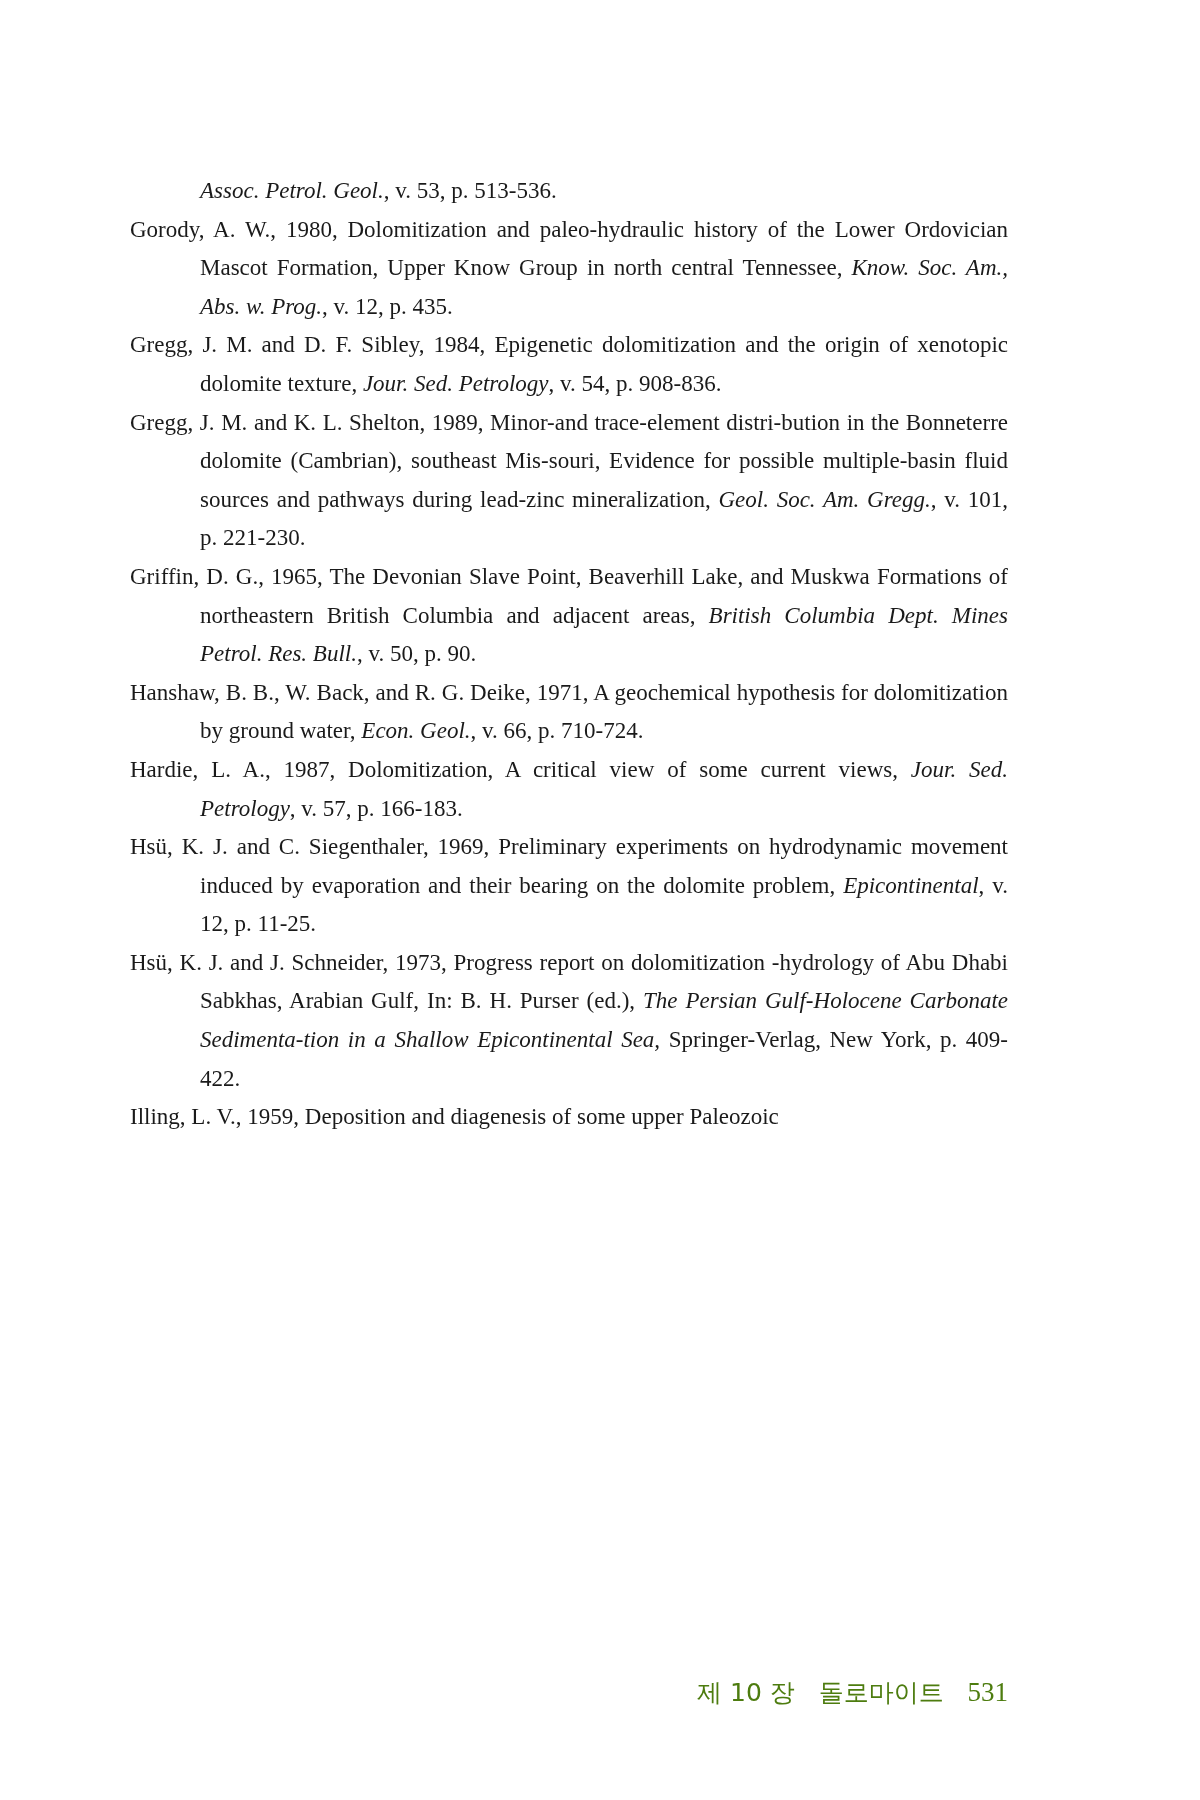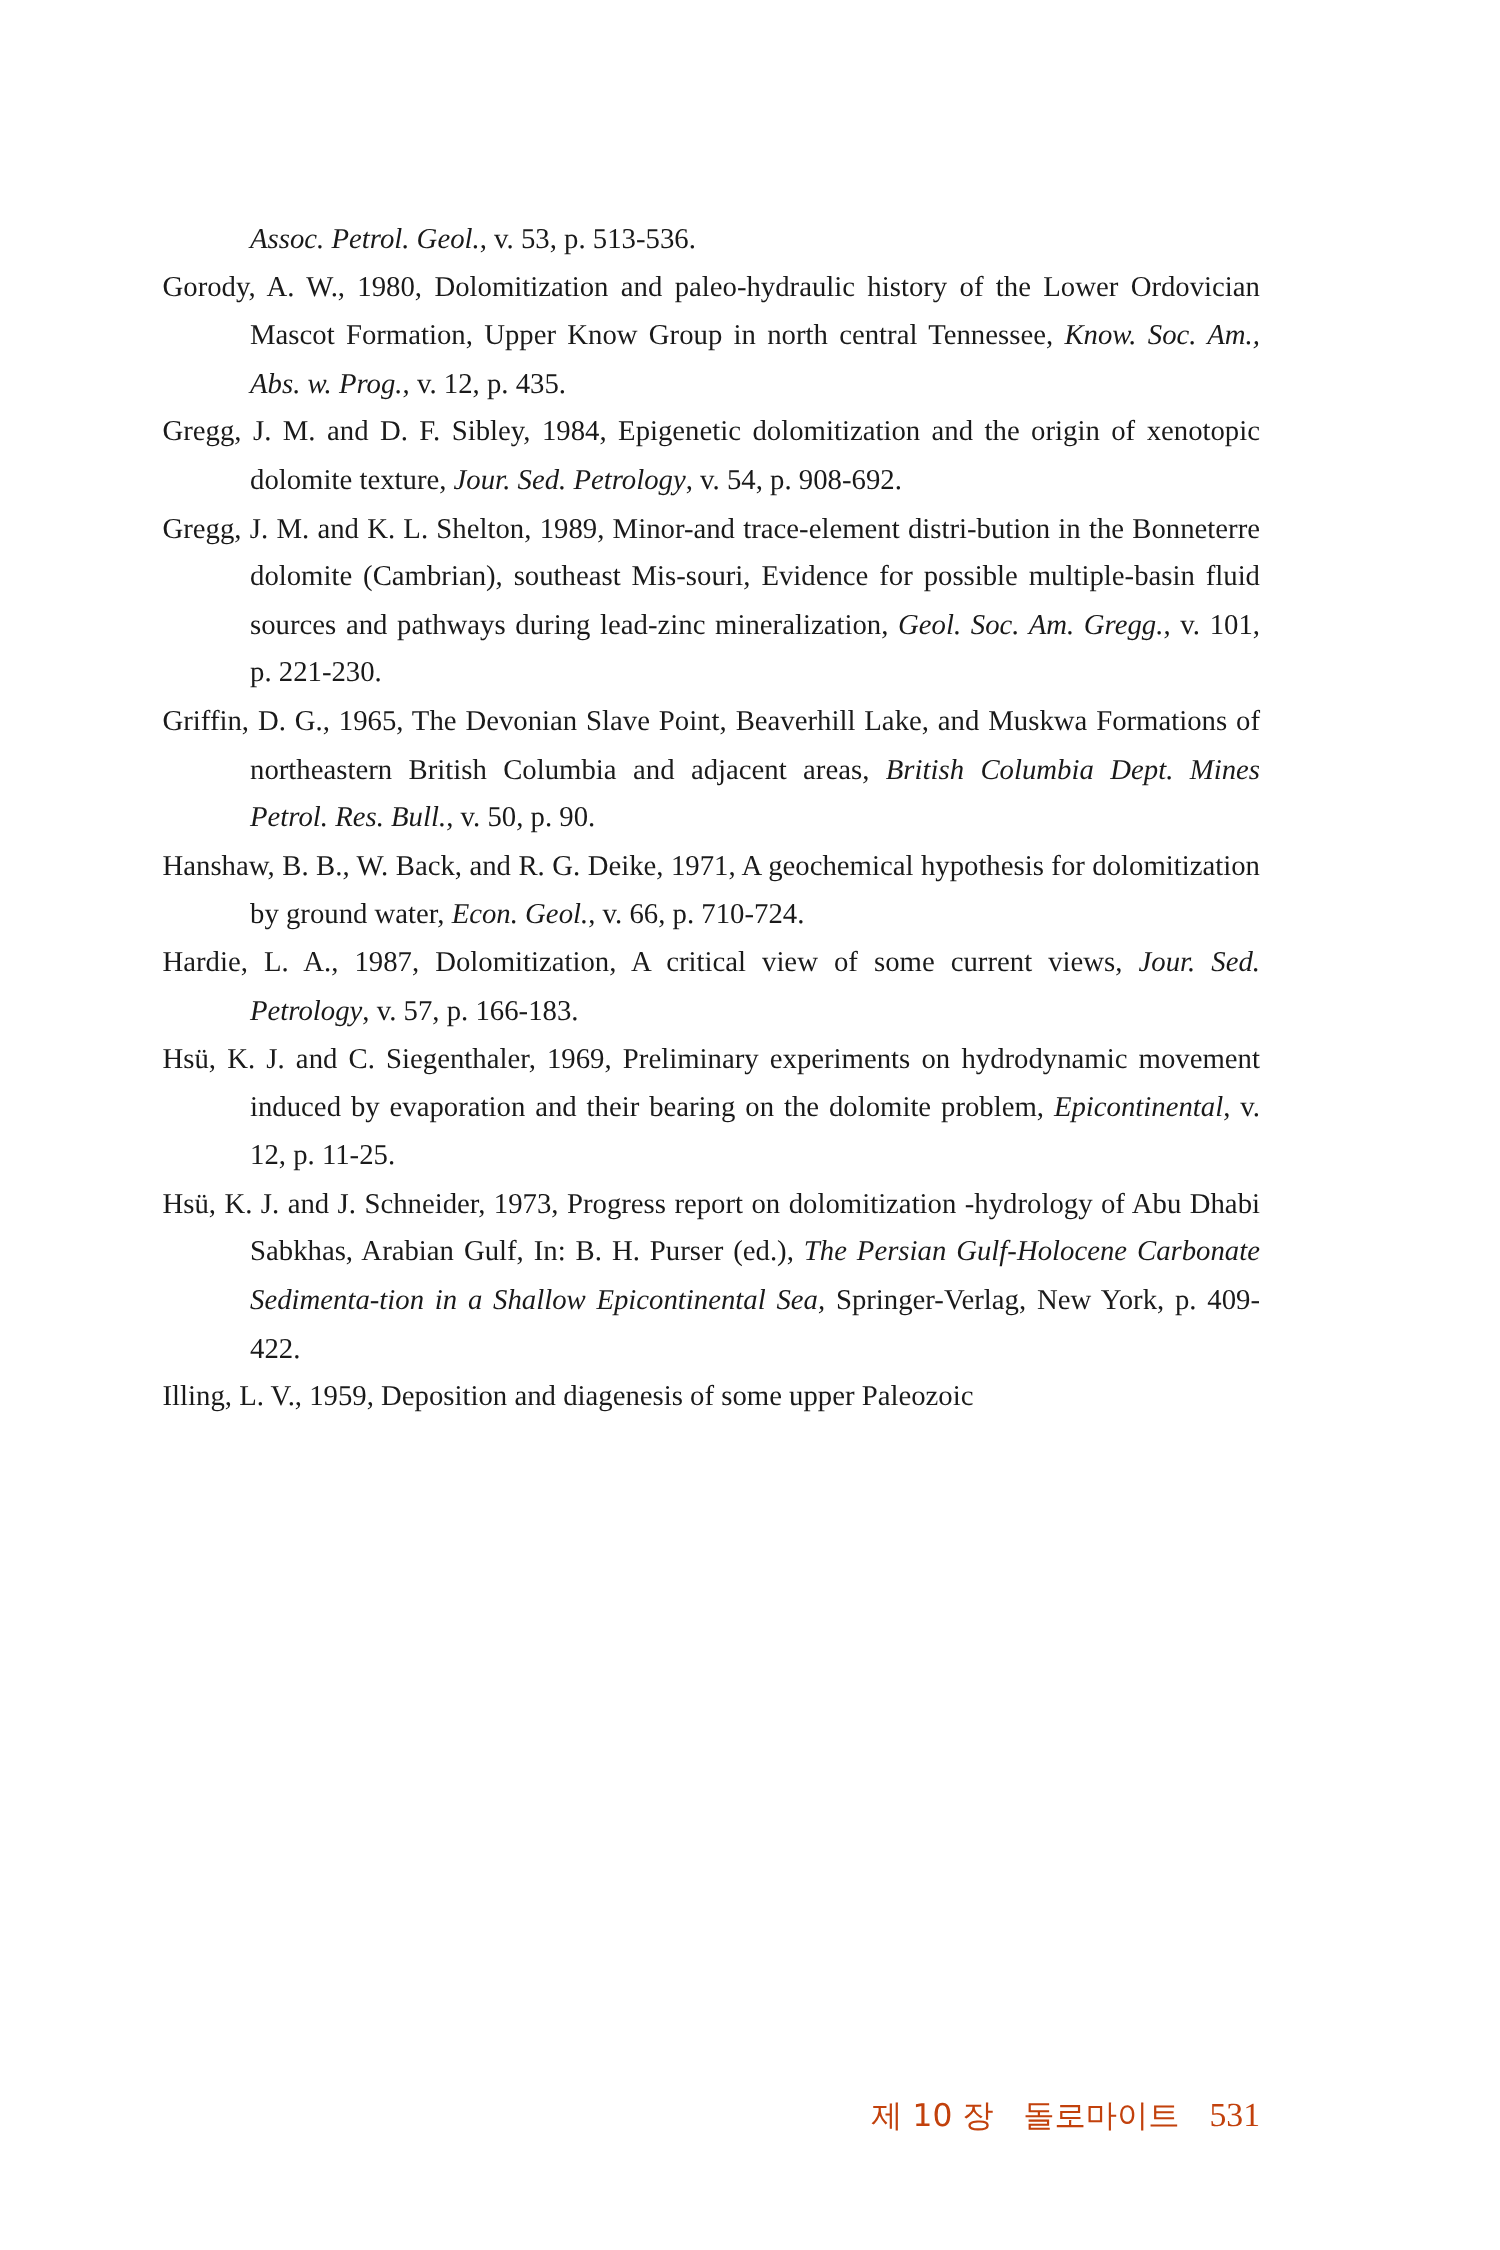--- a/index.html
+++ b/index.html
@@ -35,33 +35,33 @@
   }
   .it { font-style: italic; }
   .footer {
     position: absolute;
     top: 1676px;
     left: 640px;
     width: 368px;
     text-align: right;
     font-size: 25px;
     font-family: "DejaVu Sans", sans-serif;
-    color: #c2410c;
+    color: #4d7c0f;
     letter-spacing: 0px;
     white-space: pre;
   }
   .footer .num { font-family: "Liberation Serif", serif; font-size: 27px; }
 </style>
 </head>
 <body>
 
 <div class="page" id="refs">
     <p class="entry cont"><span class="it">Assoc. Petrol. Geol.</span><span>, v. 53, p. 513-536.</span></p>
     <p class="entry"><span>Gorody, A. W., 1980, Dolomitization and paleo-hydraulic history of the Lower Ordovician Mascot Formation, Upper Know Group in north central Tennessee, </span><span class="it">Know. Soc. Am., Abs. w. Prog.</span><span>, v. 12, p. 435.</span></p>
-    <p class="entry"><span>Gregg, J. M. and D. F. Sibley, 1984, Epigenetic dolomitization and the origin of xenotopic dolomite texture, </span><span class="it">Jour. Sed. Petrology</span><span>, v. 54, p. 908-692.</span></p>
+    <p class="entry"><span>Gregg, J. M. and D. F. Sibley, 1984, Epigenetic dolomitization and the origin of xenotopic dolomite texture, </span><span class="it">Jour. Sed. Petrology</span><span>, v. 54, p. 908-836.</span></p>
     <p class="entry"><span>Gregg, J. M. and K. L. Shelton, 1989, Minor-and trace-element distri-bution in the Bonneterre dolomite (Cambrian), southeast Mis-souri, Evidence for possible multiple-basin fluid sources and pathways during lead-zinc mineralization, </span><span class="it">Geol. Soc. Am. Gregg.</span><span>, v. 101, p. 221-230.</span></p>
     <p class="entry"><span>Griffin, D. G., 1965, The Devonian Slave Point, Beaverhill Lake, and Muskwa Formations of northeastern British Columbia and adjacent areas, </span><span class="it">British Columbia Dept. Mines Petrol. Res. Bull.</span><span>, v. 50, p. 90.</span></p>
     <p class="entry"><span>Hanshaw, B. B., W. Back, and R. G. Deike, 1971, A geochemical hypothesis for dolomitization by ground water, </span><span class="it">Econ. Geol.</span><span>, v. 66, p. 710-724.</span></p>
     <p class="entry"><span>Hardie, L. A., 1987, Dolomitization, A critical view of some current views, </span><span class="it">Jour. Sed. Petrology</span><span>, v. 57, p. 166-183.</span></p>
     <p class="entry"><span>Hsü, K. J. and C. Siegenthaler, 1969, Preliminary experiments on hydrodynamic movement induced by evaporation and their bearing on the dolomite problem, </span><span class="it">Epicontinental</span><span>, v. 12, p. 11-25.</span></p>
     <p class="entry"><span>Hsü, K. J. and J. Schneider, 1973, Progress report on dolomitization -hydrology of Abu Dhabi Sabkhas, Arabian Gulf, In: B. H. Purser (ed.), </span><span class="it">The Persian Gulf-Holocene Carbonate Sedimenta-tion in a Shallow Epicontinental Sea,</span><span> Springer-Verlag, New York, p. 409-422.</span></p>
     <p class="entry"><span>Illing, L. V., 1959, Deposition and diagenesis of some upper Paleozoic</span></p>
   </div>
 
 <div class="footer"><span>제 10 장</span><span>   </span><span>돌로마이트</span><span>   </span><span class="num">531</span></div>

